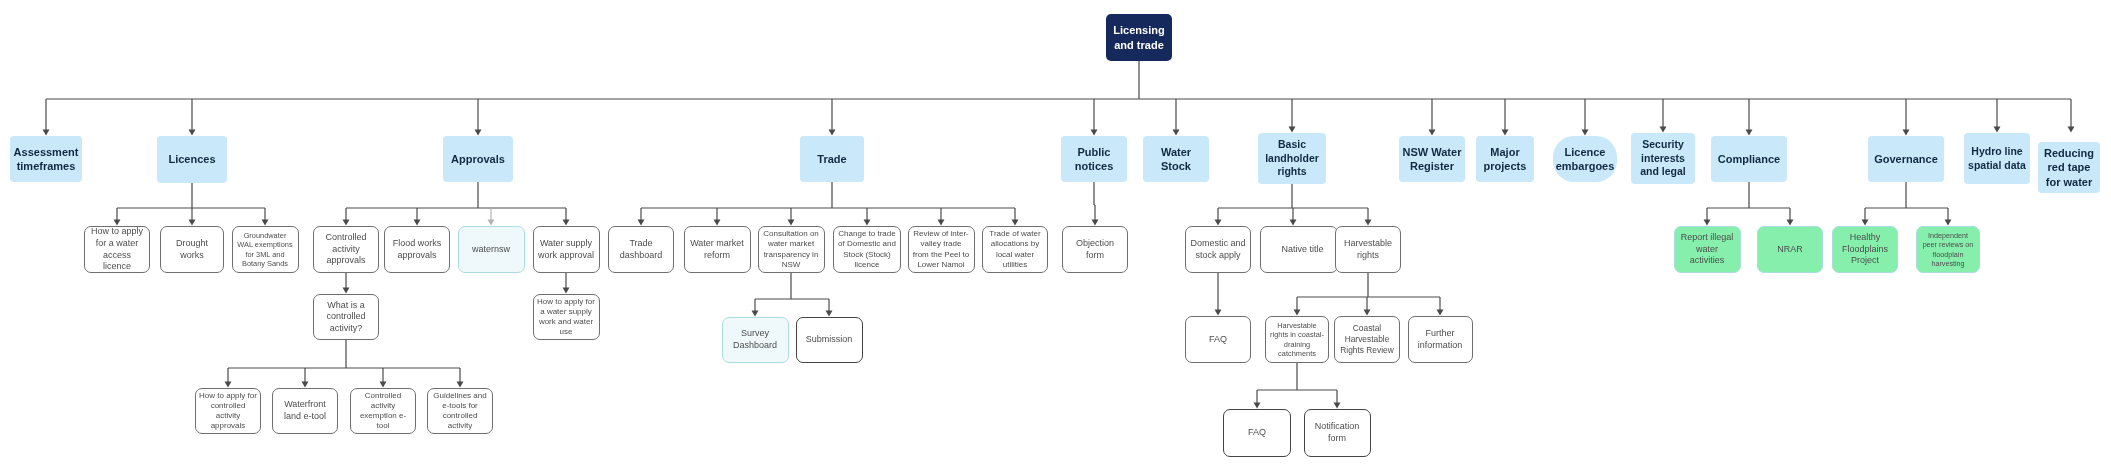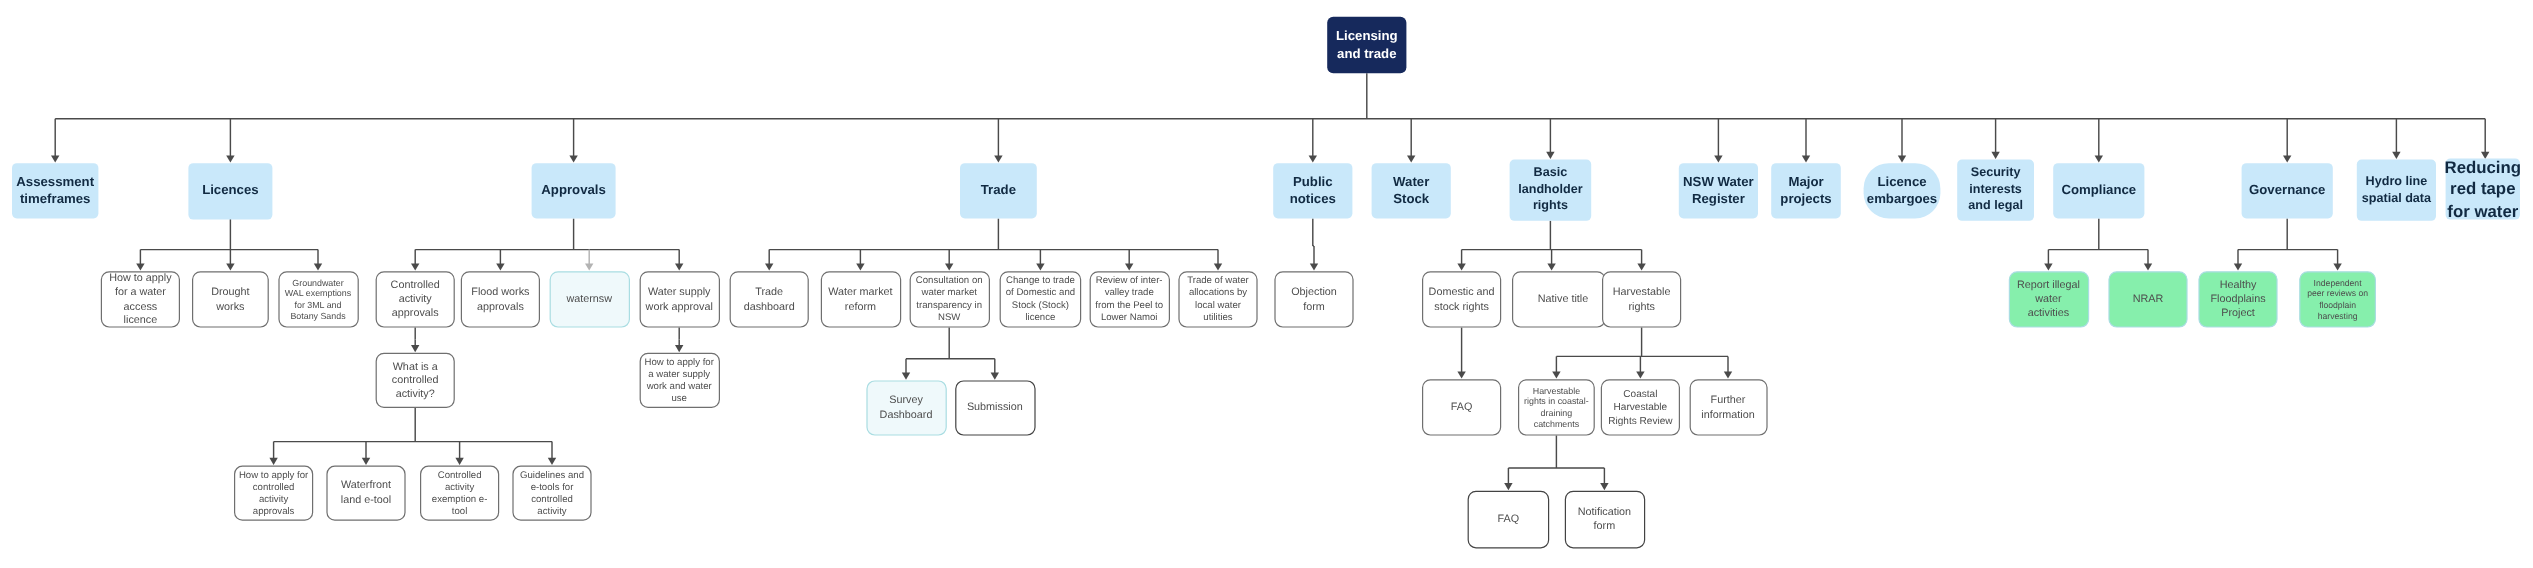--- a/index.html
+++ b/index.html
@@ -195,21 +195,21 @@
     </div>
     <div class="node branch" style="left: 1711px; top: 136px; width: 76px; height: 46px;">
       <span>Compliance</span>
     </div>
     <div class="node branch" style="left: 1868px; top: 136px; width: 76px; height: 46px;">
       <span>Governance</span>
     </div>
     <div class="node branch" style="left: 1964px; top: 133px; width: 66px; height: 51px; font-size: 10.5px;">
       <span>Hydro line spatial data</span>
     </div>
-    <div class="node branch" style="left: 2038px; top: 132px; width: 62px; height: 51px; font-size: 14px;">
+    <div class="node branch" style="left: 2038px; top: 142px; width: 62px; height: 51px; font-size: 11px;">
       <span>Reducing red tape for water</span>
     </div>
     <div class="node page" style="left: 84px; top: 226px; width: 66px; height: 47px;">
       <span>How to apply for a water access licence</span>
     </div>
     <div class="node page" style="left: 160px; top: 226px; width: 64px; height: 47px;">
       <span>Drought works</span>
     </div>
     <div class="node page" style="left: 231.5px; top: 226px; width: 67px; height: 47px; font-size: 7.4px;">
       <span>Groundwater WAL exemptions for 3ML and Botany Sands</span>
@@ -241,21 +241,21 @@
     <div class="node page" style="left: 907.5px; top: 226px; width: 67px; height: 47px; font-size: 8px;">
       <span>Review of inter-valley trade from the Peel to Lower Namoi</span>
     </div>
     <div class="node page" style="left: 982px; top: 226px; width: 66px; height: 47px; font-size: 8px;">
       <span>Trade of water allocations by local water utilities</span>
     </div>
     <div class="node page" style="left: 1062px; top: 226px; width: 66px; height: 47px;">
       <span>Objection form</span>
     </div>
     <div class="node page" style="left: 1185px; top: 226px; width: 66px; height: 47px;">
-      <span>Domestic and stock rights</span>
+      <span>Domestic and stock apply</span>
     </div>
     <div class="node page" style="left: 1260px; top: 226px; width: 78px; height: 47px; padding-left: 10px;">
       <span>Native title</span>
     </div>
     <div class="node page" style="left: 1335px; top: 226px; width: 66px; height: 47px;">
       <span>Harvestable rights</span>
     </div>
     <div class="node teal" style="left: 1673.5px; top: 226px; width: 67px; height: 47px;">
       <span>Report illegal water activities</span>
     </div>

